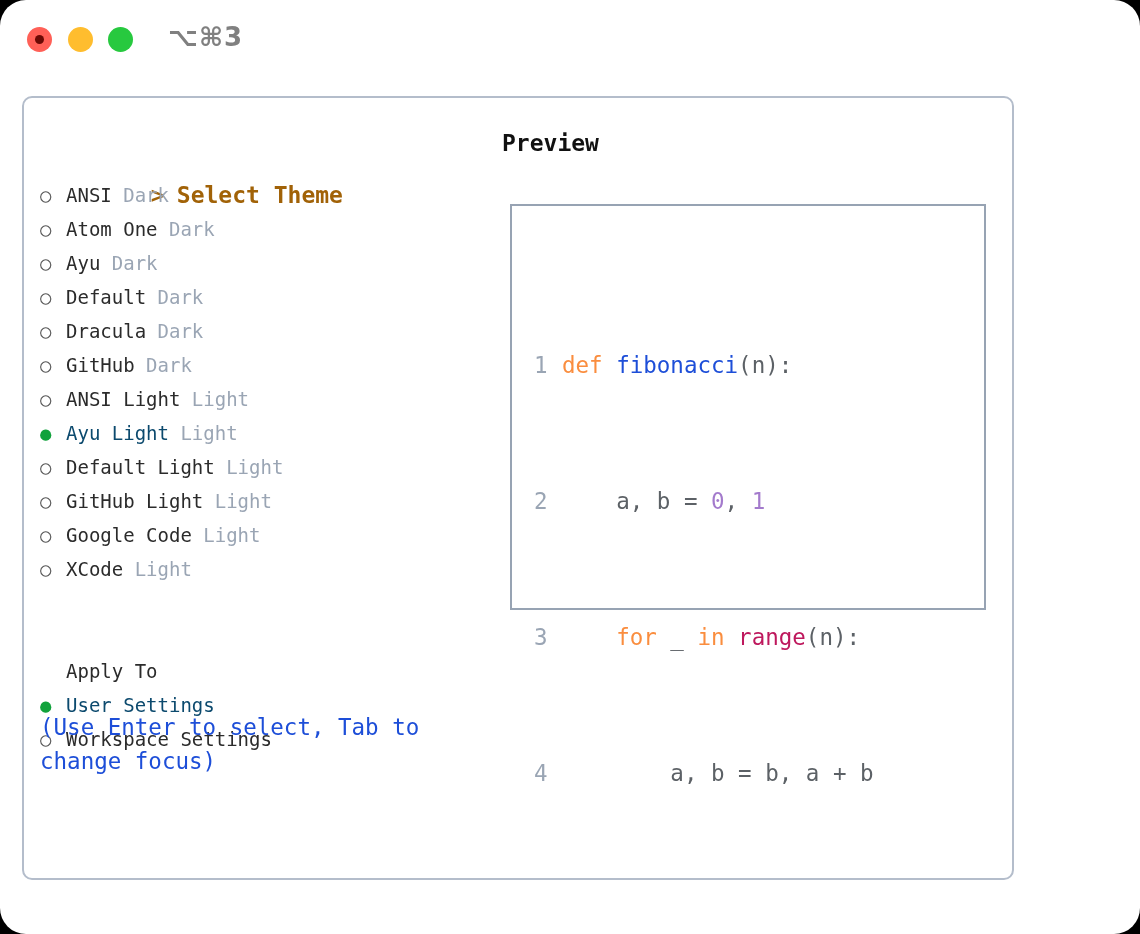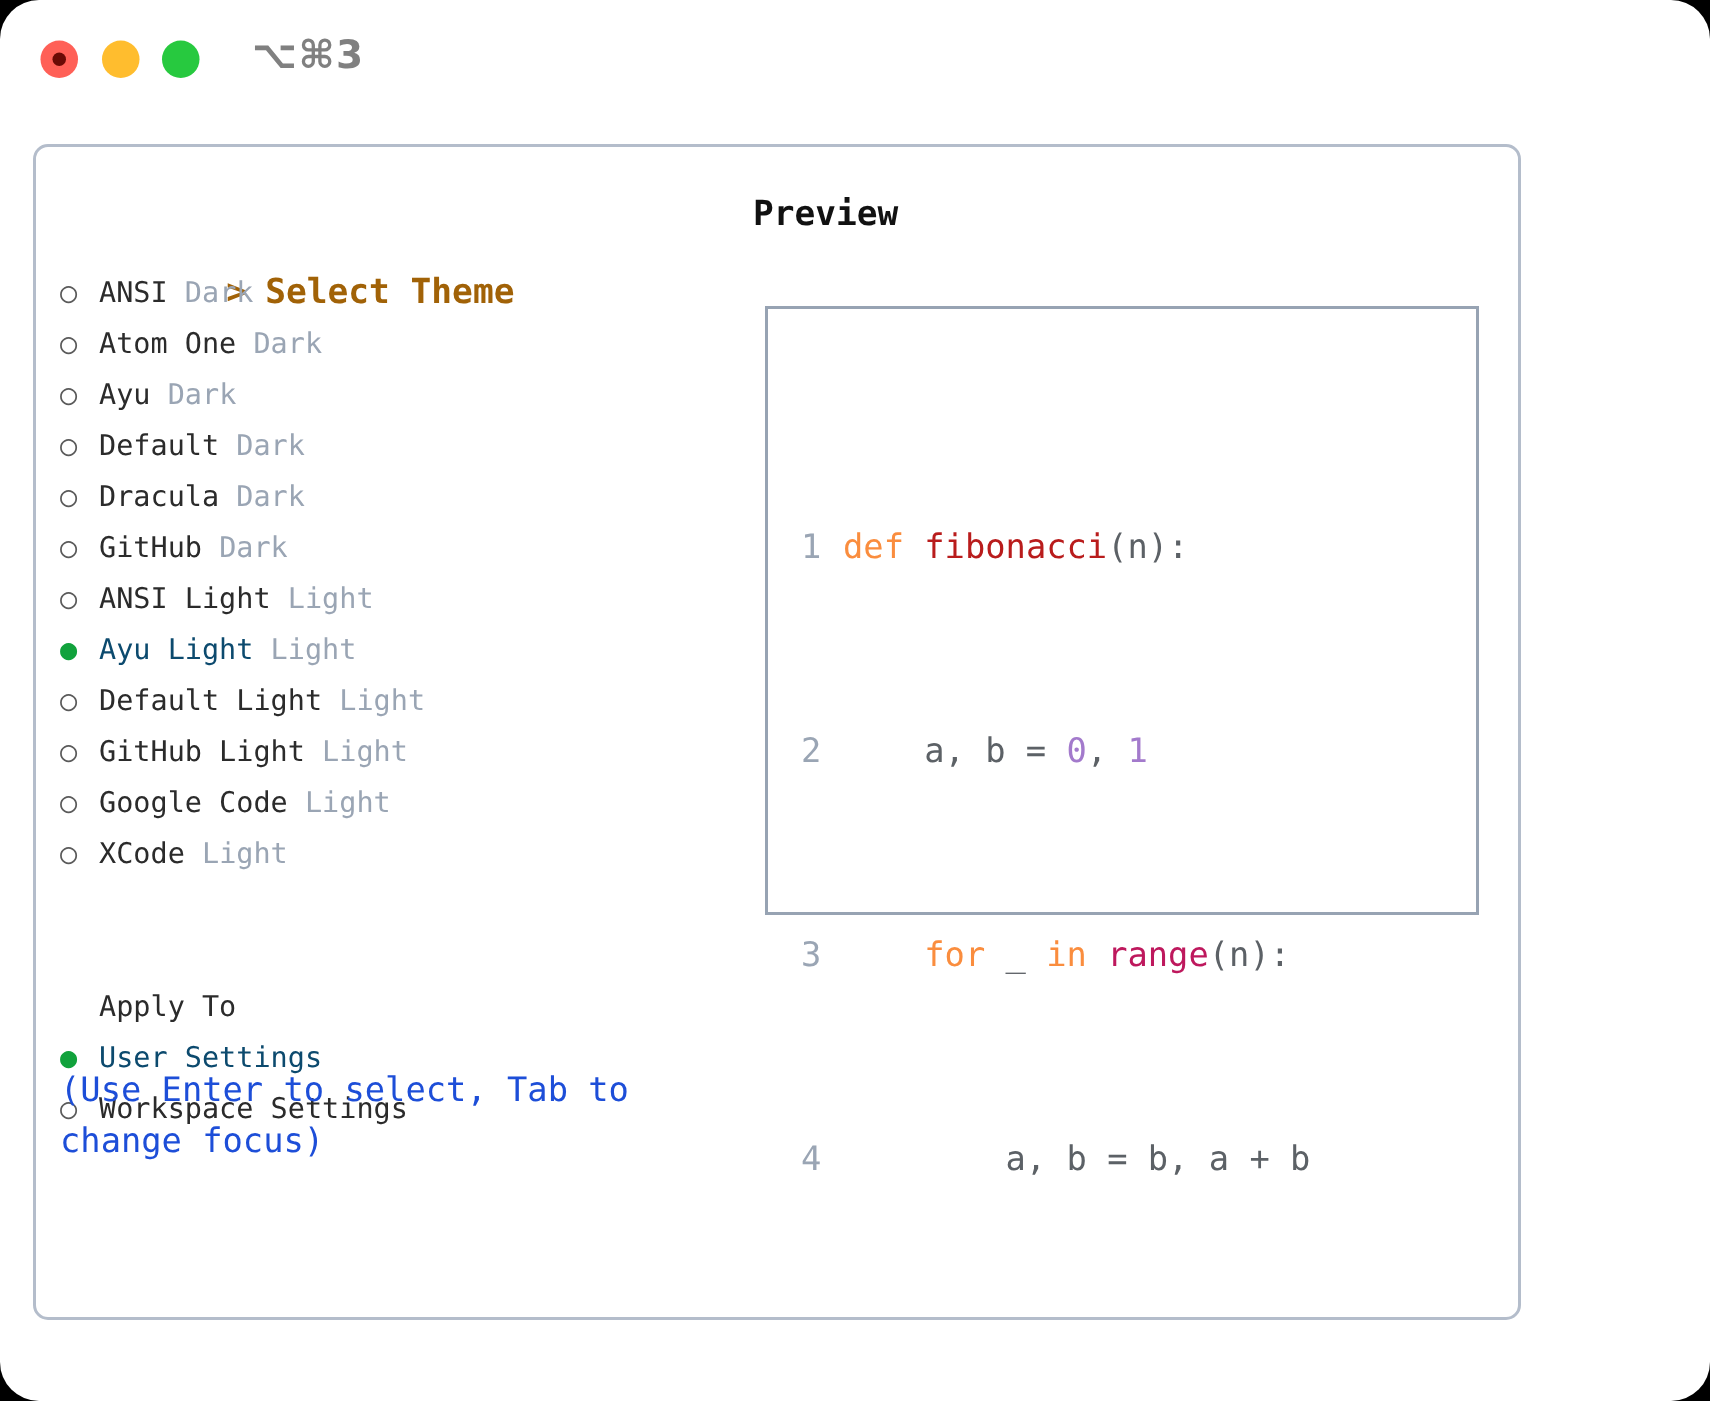--- a/index.html
+++ b/index.html
@@ -146,21 +146,21 @@
     line-height: 34px;
     white-space: pre;
   }
   .cline { white-space: pre; }
   .ln {
     color: #9aa5b4;
     display: inline-block;
     width: 28px;
   }
   .kw   { color: #fa8d3e; }
-  .fn   { color: #b91c1c; }
+  .fn   { color: #1d4ed8; }
   .num  { color: #a37acc; }
   .bif  { color: #be185d; }
   .punc { color: #5c6166; }
   .ident{ color: #5c6166; }
 </style>
 </head>
 <body>
 
 <div id="window">
 

